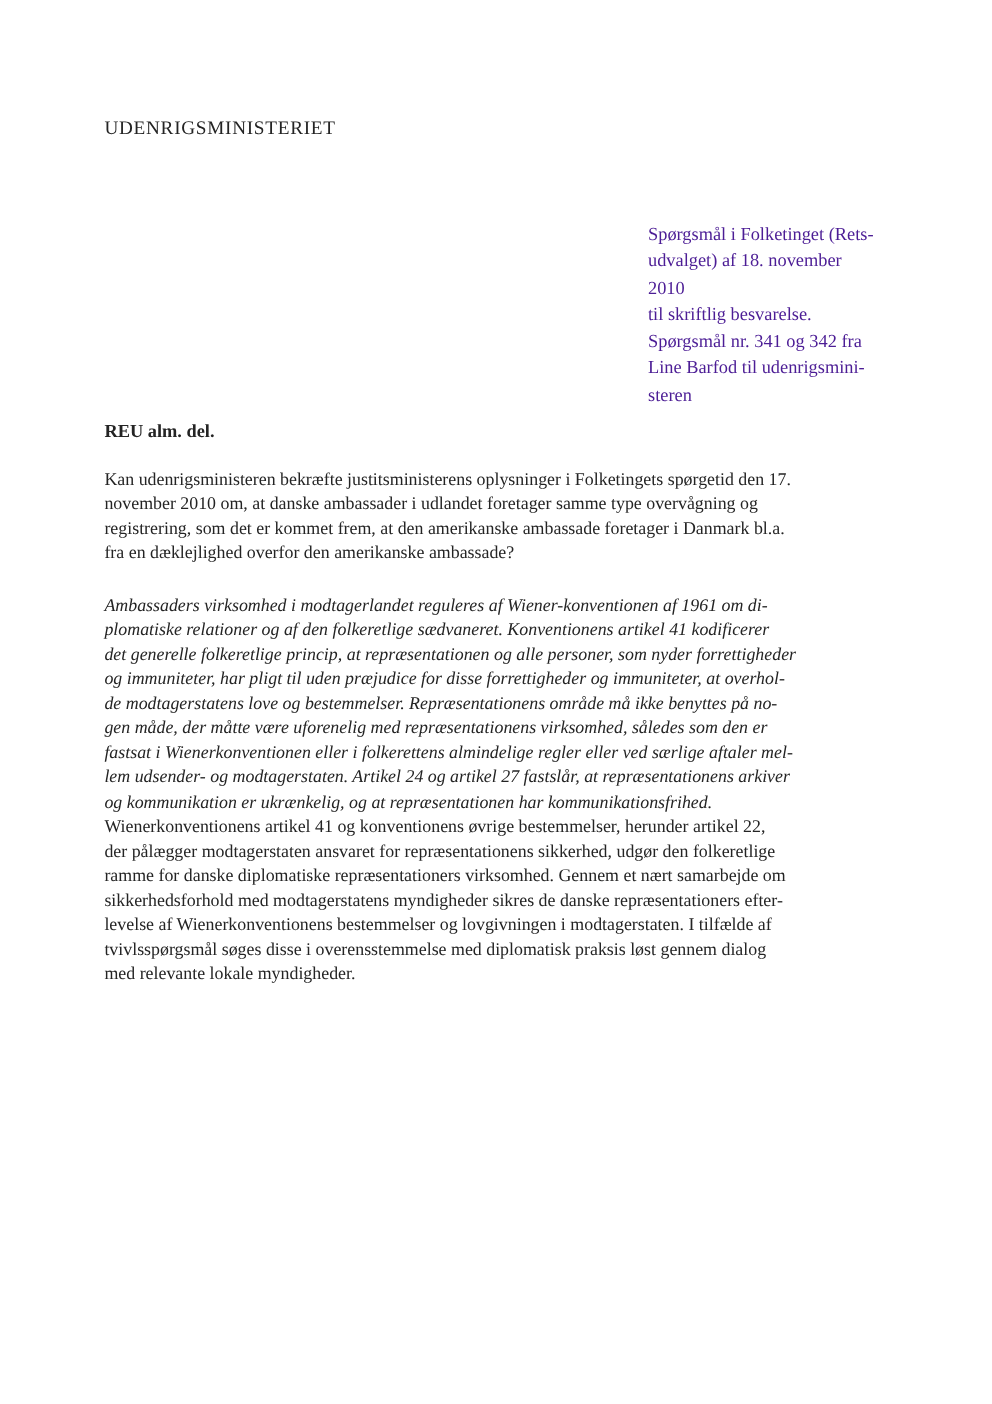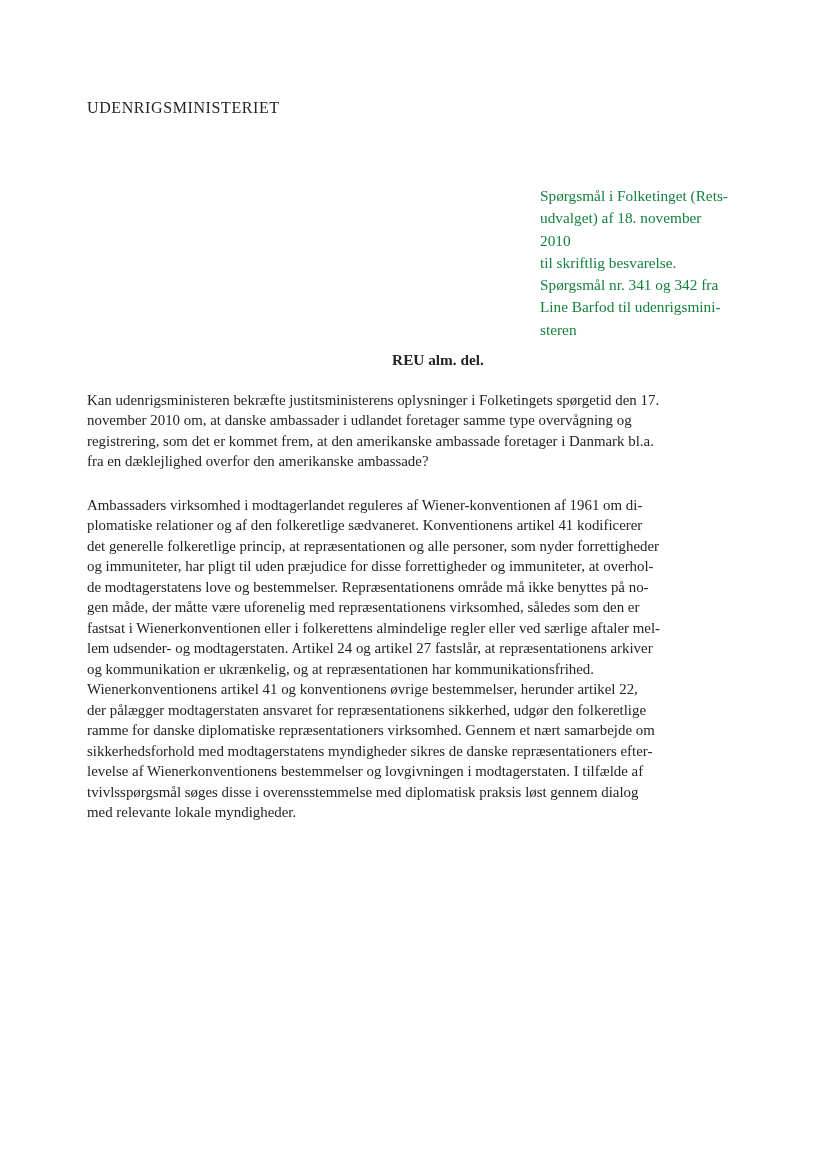--- a/index.html
+++ b/index.html
@@ -28,56 +28,55 @@
     white-space: nowrap;
   }
   .ref-block {
     position: absolute;
     left: 540px;
     top: 185px;
     width: 240px;
     font-size: 15.3px;
     line-height: 22.3px;
     white-space: pre-line;
-    color: #15803d;
+    color: #4c1d95;
   }
   .main-col {
     position: absolute;
     left: 87px;
     top: 350px;
     width: 702px;
     font-size: 14.9px;
     line-height: 20.5px;
     color: #242424;
   }
   .bold {
     font-weight: 700;
   }
   .case-label {
     margin: 0;
     font-size: 15.3px;
-    text-align: center;
   }
   .q-heading {
     margin: 40px 0 0 0;
     font-size: 15.3px;
   }
   .q-text {
     margin: 19px 0 0 0;
     white-space: pre-line;
   }
   .a-heading {
     margin: 22px 0 0 0;
     font-size: 15.3px;
   }
   .para {
     white-space: pre-line;
     margin: 0;
   }
-  .para-1 { margin-top: 23px; }
+  .para-1 { margin-top: 23px; font-style: italic; }
   .para-2 { }
   .para-3 { margin-top: 19px; }
   .scan-marks {
     position: absolute;
     left: 7px;
     top: 1157px;
     font-family: "DejaVu Sans Mono", monospace;
     font-size: 6px;
     letter-spacing: 2px;
     color: #8a8a8a;

